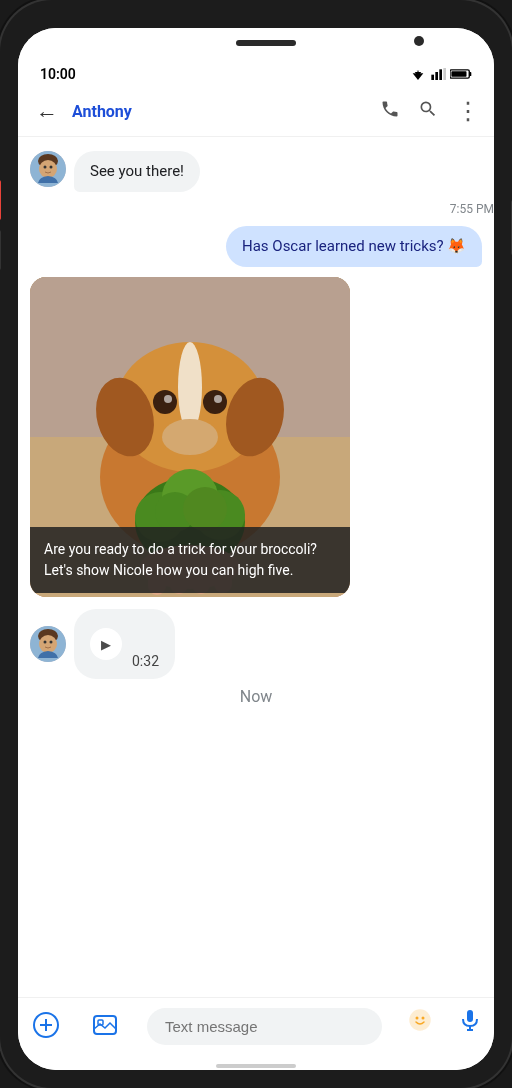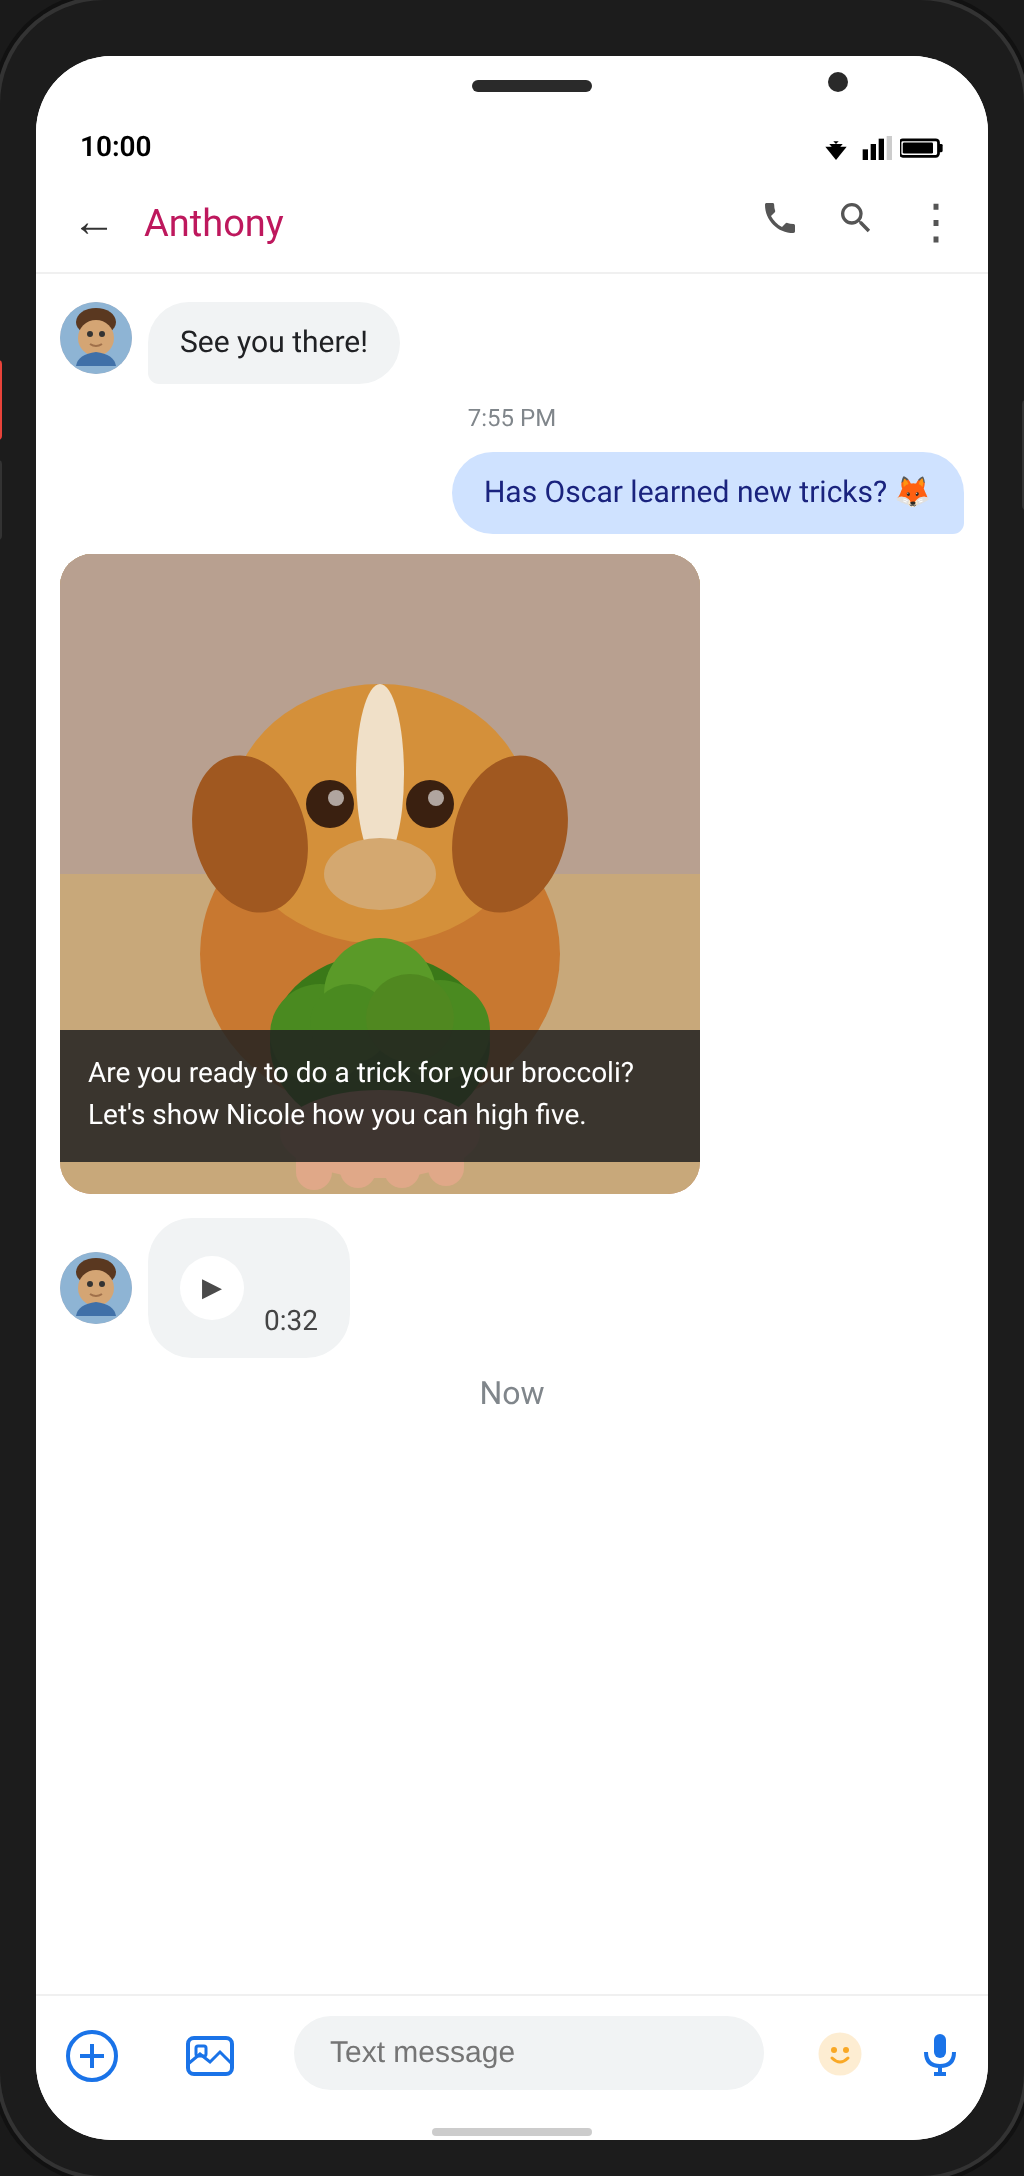--- a/index.html
+++ b/index.html
@@ -70,23 +70,23 @@
     }
 
     .back-btn {
       font-size: 22px;
       color: #333;
       cursor: pointer;
       padding: 4px;
     }
 
     .contact-name {
-      font-size: 19px;
-      font-weight: 400;
-      color: #be185d;
+      font-size: 16px;
+      font-weight: 700;
+      color: #1d4ed8;
       flex: 1;
     }
 
     .header-icons {
       display: flex;
       align-items: center;
       gap: 18px;
     }
 
     .header-icon {
@@ -145,21 +145,21 @@
       border-bottom-left-radius: 6px;
     }
 
     .bubble.sent-bubble {
       background: #cfe2ff;
       color: #1a237e;
       border-bottom-right-radius: 6px;
     }
 
     .timestamp {
-      text-align: center;
+      text-align: right;
       font-size: 12px;
       color: #80868b;
       margin: 6px 0;
     }
 
     
     .image-message {
       margin: 6px 12px;
       border-radius: 16px;
       overflow: hidden;
@@ -186,21 +186,21 @@
       );
       position: relative;
       display: flex;
       align-items: flex-start;
       justify-content: center;
     }
 
     
     .image-caption {
       position: absolute;
-      bottom: 16px;
+      bottom: 4px;
       left: 0;
       right: 0;
       background: rgba(33, 33, 33, 0.85);
       color: #fff;
       font-size: 14px;
       padding: 12px 14px;
       line-height: 1.5;
     }
 
     
@@ -243,21 +243,21 @@
       font-size: 16px;
       color: #80868b;
       padding: 2px 0 6px;
     }
 
     
     .input-area {
       background: #fff;
       padding: 10px 12px 20px;
       display: flex;
-      align-items: flex-end;
+      align-items: flex-start;
       gap: 26px;
       flex-shrink: 0;
       border-top: 1px solid #f0f0f0;
     }
 
     .input-icon-btn {
       font-size: 22px;
       color: #1a73e8;
       cursor: pointer;
       display: flex;

